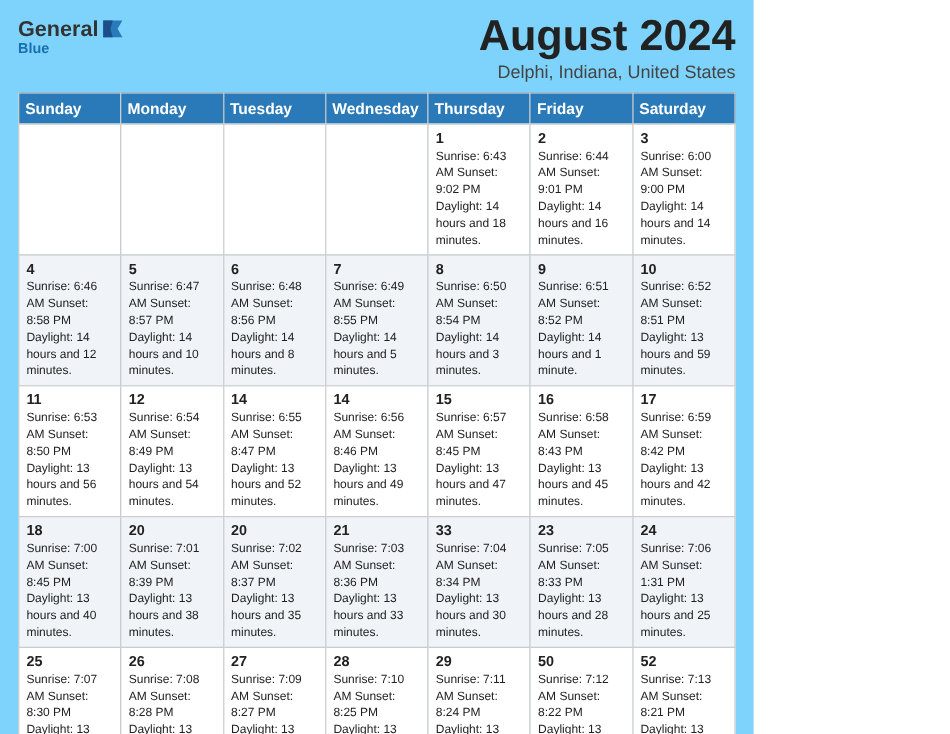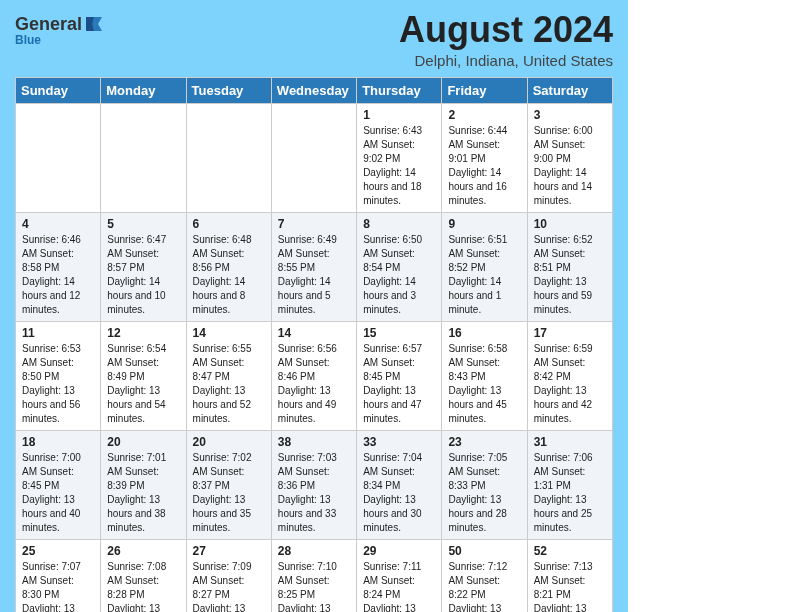--- a/index.html
+++ b/index.html
@@ -256,39 +256,39 @@
 Sunset: 8:39 PM
 Daylight: 13 hours and 38 minutes.</div>
           </td>
           <td>
             <span class="day-num">20</span>
             <div class="day-info">Sunrise: 7:02 AM
 Sunset: 8:37 PM
 Daylight: 13 hours and 35 minutes.</div>
           </td>
           <td>
-            <span class="day-num">38</span>
+            <span class="day-num">21</span>
             <div class="day-info">Sunrise: 7:03 AM
 Sunset: 8:36 PM
 Daylight: 13 hours and 33 minutes.</div>
           </td>
           <td>
             <span class="day-num">33</span>
             <div class="day-info">Sunrise: 7:04 AM
 Sunset: 8:34 PM
 Daylight: 13 hours and 30 minutes.</div>
           </td>
           <td>
             <span class="day-num">23</span>
             <div class="day-info">Sunrise: 7:05 AM
 Sunset: 8:33 PM
 Daylight: 13 hours and 28 minutes.</div>
           </td>
           <td>
-            <span class="day-num">31</span>
+            <span class="day-num">24</span>
             <div class="day-info">Sunrise: 7:06 AM
 Sunset: 1:31 PM
 Daylight: 13 hours and 25 minutes.</div>
           </td>
         </tr>
         <tr>
           <td>
             <span class="day-num">25</span>
             <div class="day-info">Sunrise: 7:07 AM
 Sunset: 8:30 PM

